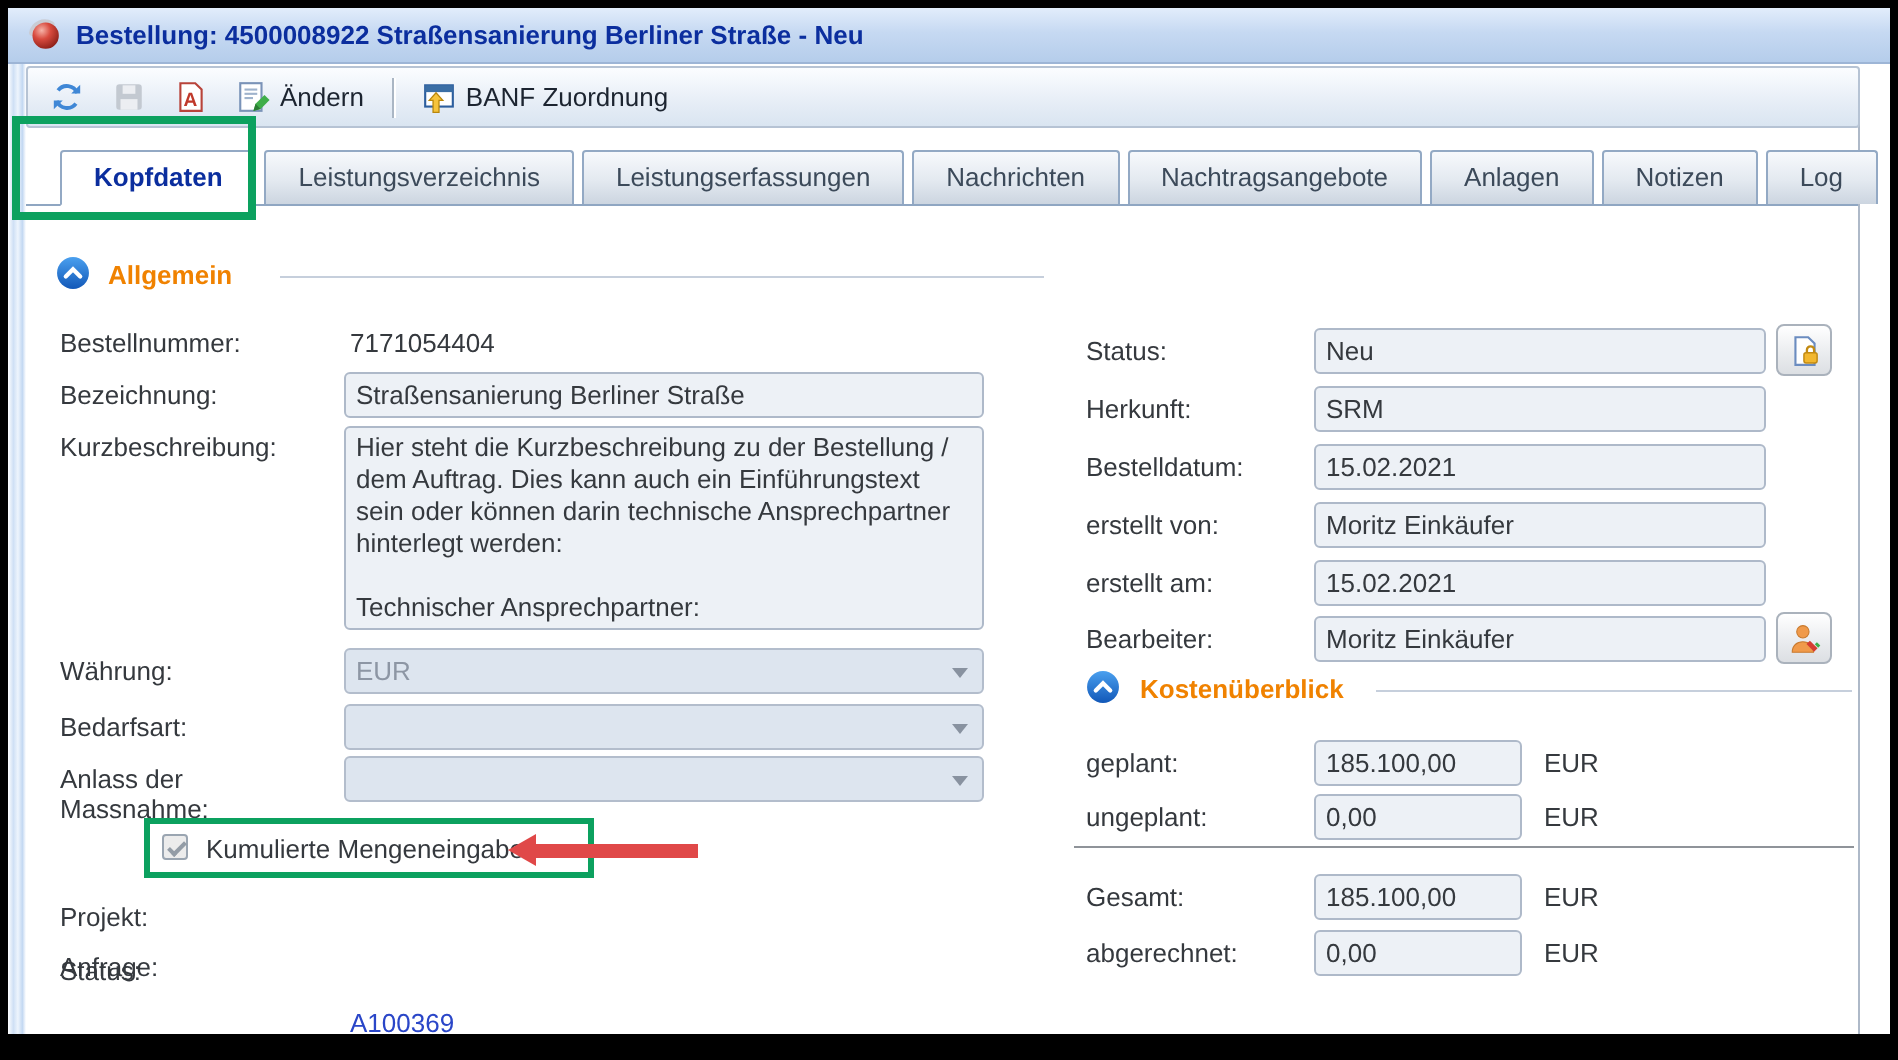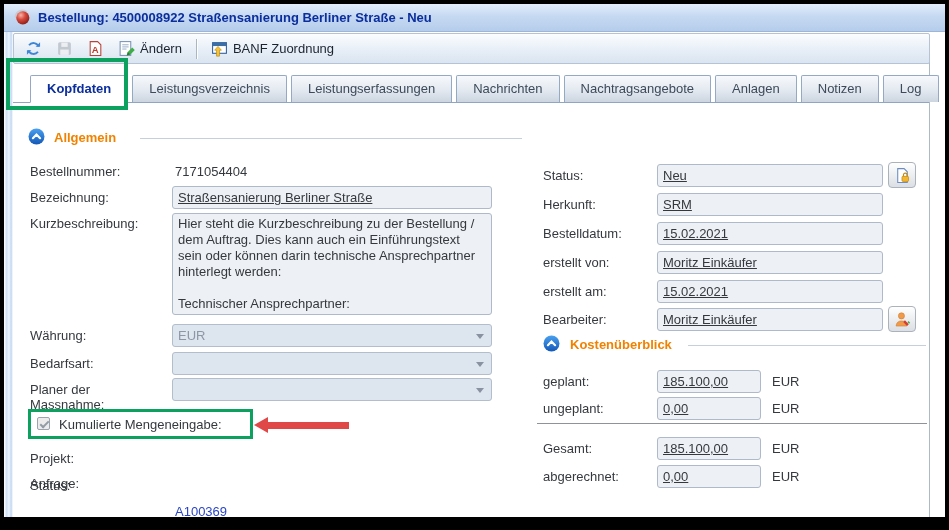--- a/index.html
+++ b/index.html
@@ -41,21 +41,21 @@
     border:1px solid #93a9c4;border-bottom:none;border-radius:2px 2px 0 0;
     background:linear-gradient(#f7f9fc,#e3e9f0 55%,#ccd5e0);cursor:pointer;white-space:nowrap;}
   .tab.active{background:#fff;color:var(--title-navy);font-weight:bold;height:28px;
     line-height:26px;margin-bottom:-1px;position:relative;z-index:2;border-bottom:1px solid #fff;}
 
   
   .lbl{position:absolute;font-size:13px;color:#35393e;white-space:pre-line;}
   .val{position:absolute;font-size:13px;color:#35393e;}
   .field{position:absolute;height:23px;background:#edf1f6;border:1px solid #aeb9c9;border-radius:3px;
     font-family:inherit;font-size:13px;color:#35393e;padding:0 5px;}
-  input.field{width:226px;text-decoration:underline;}
+  input.field{width:226px;}
   .tarea{position:absolute;left:168px;top:209px;width:320px;height:102px;background:#edf1f6;
     border:1px solid #aeb9c9;border-radius:3px;font-family:inherit;font-size:13px;color:#35393e;
     line-height:16px;padding:2px 5px;resize:none;overflow:hidden;}
   .combo{position:absolute;left:168px;width:320px;height:23px;background:#dde5ef;
     border:1px solid #b3bdcc;border-radius:3px;font-size:13px;color:#8d96a4;line-height:21px;padding:0 5px;}
   .combo .chev{position:absolute;right:7px;top:9px;width:0;height:0;
     border-left:4px solid transparent;border-right:4px solid transparent;border-top:5px solid #8892a0;}
 
   
   .sec-icon{position:absolute;width:17px;height:17px;}
@@ -71,21 +71,21 @@
   
   .cbx{position:absolute;left:8px;top:7px;width:13px;height:13px;background:#ececec;
     border:1px solid #9aa5b1;border-radius:2px;}
   .cbx::after{content:"";position:absolute;left:2px;top:3px;width:7px;height:3px;
     border-left:2px solid #939ca6;border-bottom:2px solid #939ca6;transform:rotate(-45deg);}
 
   .link{position:absolute;font-size:13px;color:var(--link-blue);text-decoration:underline;cursor:pointer;text-align:right;}
 
   
   .annot-box{position:absolute;border:4px solid var(--annotation-green);pointer-events:none;z-index:5;}
-  .annot-box.thin{border-width:3px;}
+  .annot-box.thin{border-width:3px;margin-left:44px;}
   .red-arrow{position:absolute;left:250px;top:413px;width:95px;height:16px;pointer-events:none;z-index:5;}
   .red-arrow .head{position:absolute;left:0;top:0;width:0;height:0;
     border-top:8px solid transparent;border-bottom:8px solid transparent;border-right:14px solid var(--annotation-red);}
   .red-arrow .shaft{position:absolute;left:13px;top:4.5px;width:82px;height:7px;background:var(--annotation-red);}
 </style>
 </head>
 <body>
 
 <svg width="0" height="0" style="position:absolute">
   <defs>
@@ -207,21 +207,21 @@
     <span>EUR</span>
     <span class="chev"></span>
   </div>
 
   <span class="lbl" style="left:26px;top:352px">Bedarfsart:</span>
   <div class="combo" style="top:348px">
     <span></span>
     <span class="chev"></span>
   </div>
 
-  <span class="lbl" style="left:26px;top:378px">Planer der
+  <span class="lbl" style="left:26px;top:378px">Anlass der
 Massnahme:</span>
   <div class="combo" style="top:374px">
     <span></span>
     <span class="chev"></span>
   </div>
 
   <div class="annot-box thin" style="left:24px;top:405px;width:225px;height:30px">
     <span class="cbx" style="left:6px;top:5px"></span>
     <span class="lbl" style="left:28px;top:5px">Kumulierte Mengeneingabe:</span>
   </div>

